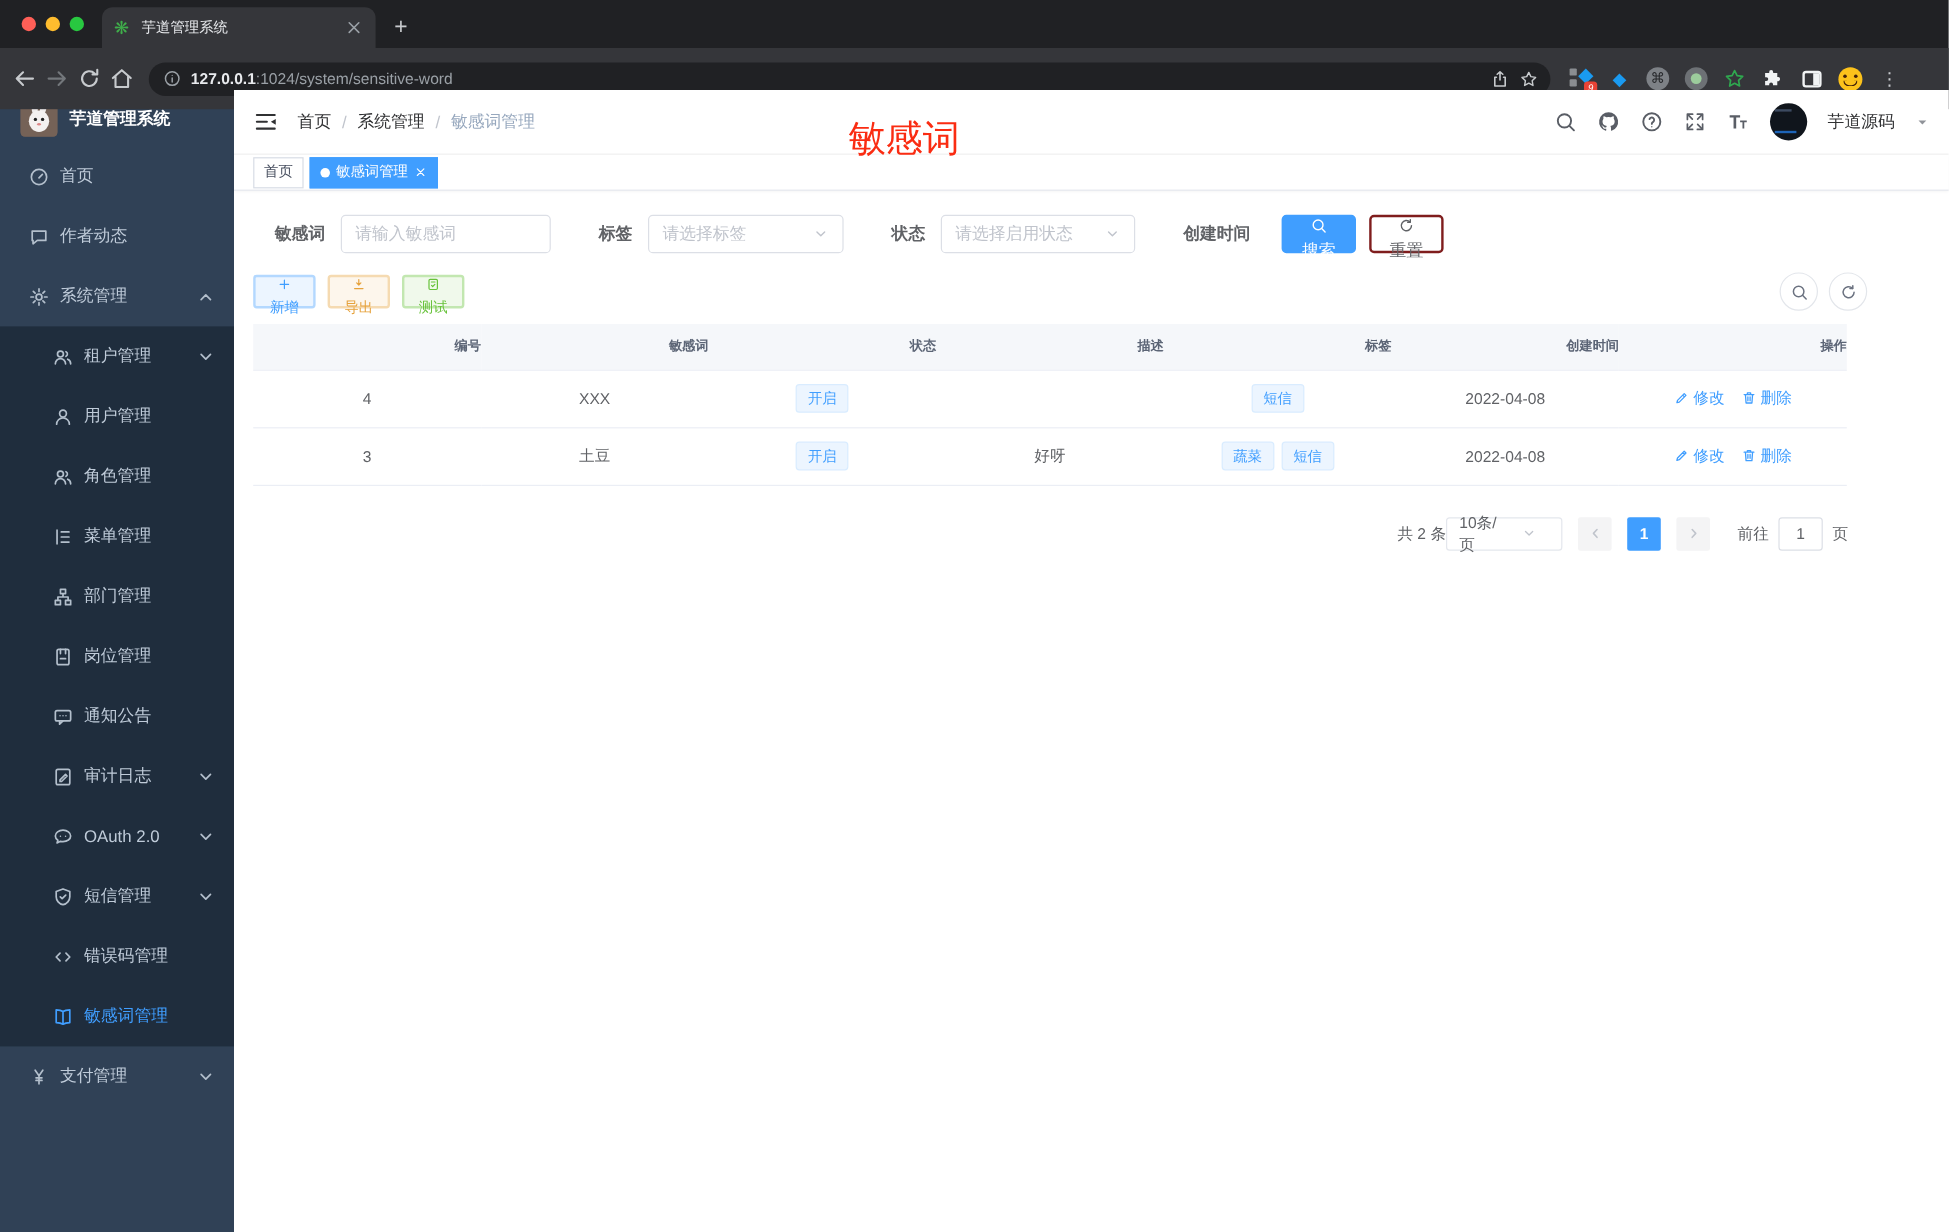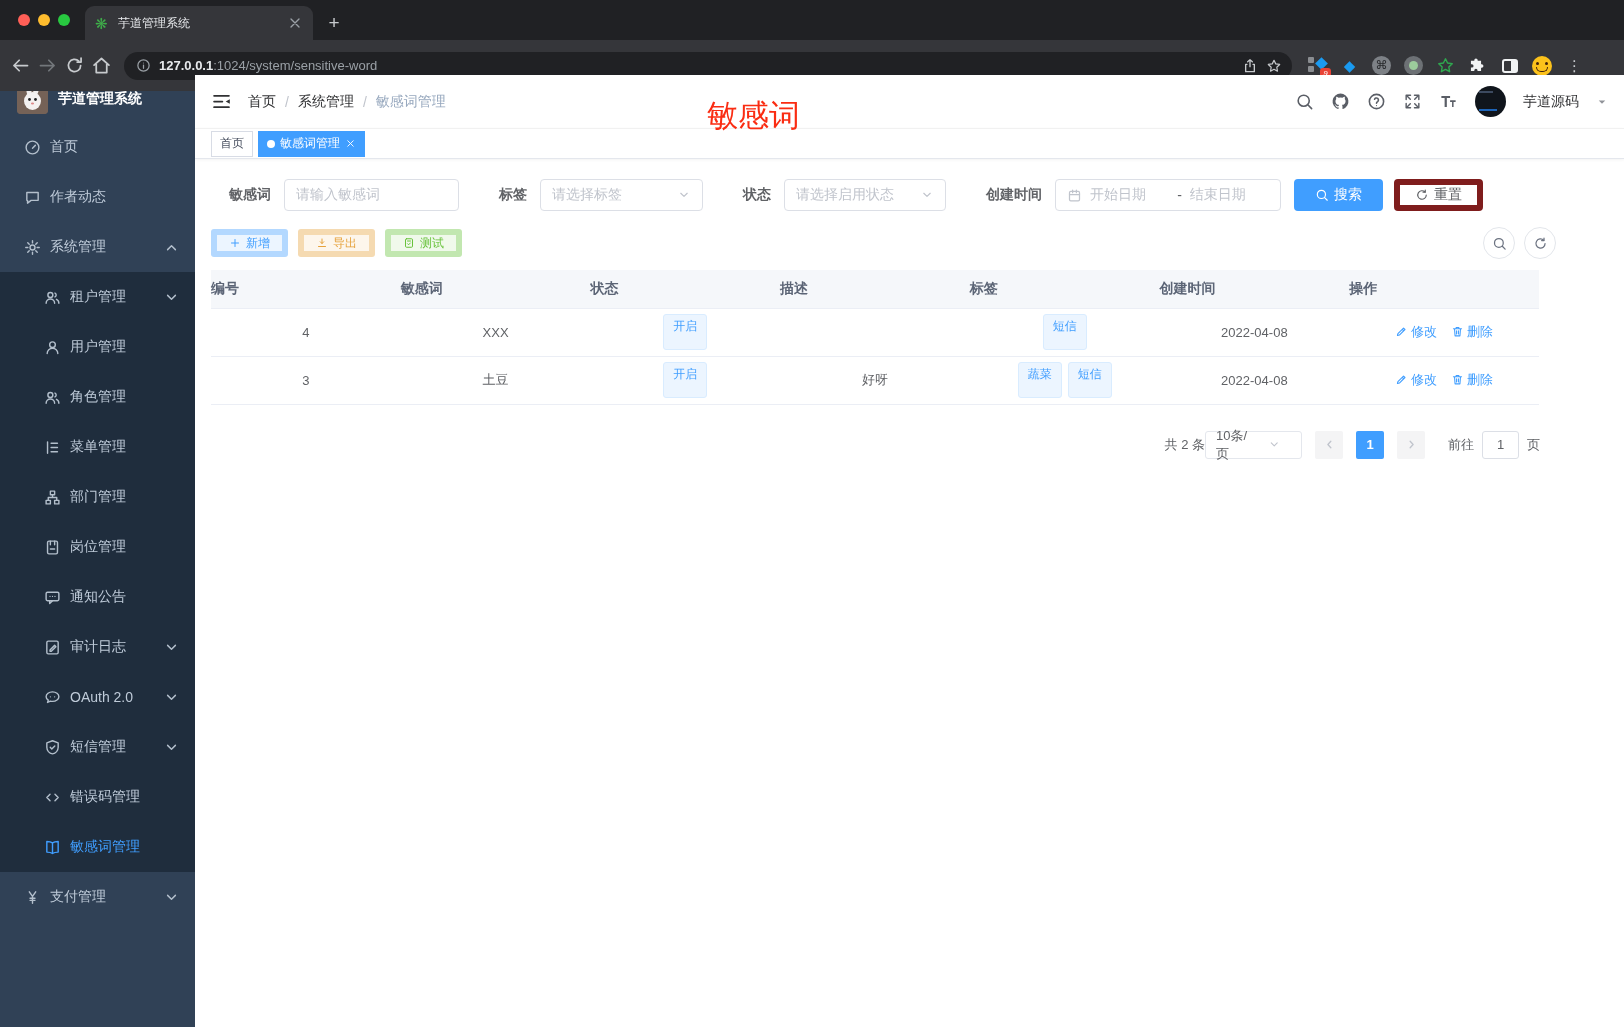--- a/index.html
+++ b/index.html
@@ -86,38 +86,38 @@
   .content { padding:0 16px; }
   .filters { display:flex; align-items:center; margin:20px 0 0 18px; font-size:14px; }
   .fgroup { display:flex; align-items:center; margin-right:40px; }
   .flabel { font-weight:bold; color:#606266; margin-right:13px; white-space:nowrap; }
   .finput { height:32px; border:1px solid #dcdfe6; border-radius:4px; display:flex; align-items:center; padding:0 11px; color:#c0c4cc; font-size:14px; background:#fff; }
   .finput .ph { flex:1; white-space:nowrap; overflow:hidden; }
   .finput .fchev { width:14px; height:14px; color:#c0c4cc; margin-left:6px; flex:none; }
   .w-kw { width:175px; } .w-tag { width:163px; } .w-st { width:162px; }
   .w-date { width:226px; gap:8px; }
   .w-date .cal { width:15px; height:15px; flex:none; color:#c0c4cc; }
-  .btn { height:32px; border-radius:4px; display:inline-flex; align-items:center; justify-content:space-between; gap:5px; font-size:14px; padding:0 15px; cursor:pointer; border:6px solid #7f1d1d; background:#fff; color:#606266; }
+  .btn { height:32px; border-radius:4px; display:inline-flex; align-items:center; justify-content:space-between; gap:5px; font-size:14px; padding:0 15px; cursor:pointer; border:2px solid #7f1d1d; background:#fff; color:#606266;flex-direction:column; }
   .btn .ic { width:14px; height:14px; }
   .btn-primary { background:#409eff; border-color:#409eff; color:#fff; }
   .btn-search { margin-right:11px; }
   .actions { display:flex; align-items:center; margin-top:16px; }
   .btn-sm { height:28px; font-size:12px; padding:0 12px; border-radius:3px; margin-right:10px; }
   .btn-sm .ic { width:12px; height:12px; }
   .btn-plain-blue { background:#ecf5ff; border-color:#b3d8ff; color:#409eff; }
   .btn-plain-yel { background:#fdf6ec; border-color:#f5dab1; color:#e6a23c; }
   .btn-plain-grn { background:#f0f9eb; border-color:#c2e7b0; color:#67c23a; }
   .actions-right { margin-left:auto; margin-right:52px; display:flex; gap:9px; }
   .circ { width:32px; height:32px; border-radius:50%; border:1px solid #e3e6eb; background:#fff; display:flex; align-items:center; justify-content:center; color:#6b7280; cursor:pointer; }
   .circ .ic { width:15px; height:15px; }
 
   table.grid { width:1328px; margin-top:11px; border-collapse:collapse; table-layout:fixed; }
-  .grid th { height:38px; background:#f5f7fa; color:#5c6576; font-size:14px; font-weight:bold; border-bottom:1px solid #ebeef5; text-align:left; }
+  .grid th { height:38px; background:#f5f7fa; color:#5c6576; font-size:11px; font-weight:bold; border-bottom:1px solid #ebeef5; text-align:right; }
   .grid td { height:48px; border-bottom:1px solid #ebeef5; color:#606266; font-size:13px; text-align:center; }
-  .tag { display:inline-block; height:36px; line-height:22px; padding:0 9px; background:#ecf5ff; border:1px solid #d9ecff; color:#409eff; border-radius:3px; font-size:12px; margin:0 3px; }
+  .tag { display:inline-block; height:24px; line-height:22px; padding:0 9px; background:#ecf5ff; border:1px solid #d9ecff; color:#409eff; border-radius:3px; font-size:12px; margin:0 3px; }
   .oplink { display:inline-flex; align-items:center; gap:3px; color:#409eff; font-size:13px; cursor:pointer; margin:0 7px; }
   .oplink .ic { width:13px; height:13px; }
 
   .pager { display:flex; align-items:center; justify-content:flex-end; margin:26px 68px 0 0; font-size:13px; color:#606266; }
   .pager .total { }
   .psize { width:97px; height:28px; border:1px solid #e4e7ed; border-radius:3px; display:flex; align-items:center; padding:0 8px 0 10px; color:#606266; background:#fff; cursor:pointer; }
   .psize span { flex:1; }
   .psize .fchev { width:13px; height:13px; color:#c0c4cc; }
   .pbtn { width:28px; height:28px; border-radius:2px; background:#f4f4f5; color:#c0c4cc; display:flex; align-items:center; justify-content:center; margin-left:13px; cursor:pointer; }
   .pbtn .ic { width:13px; height:13px; }
@@ -525,31 +525,20 @@
               <span class="ph">请选择启用状态</span>
               <span class="ic fchev">
                 <svg viewBox="0 0 24 24" fill="none" stroke="currentColor" stroke-width="2" stroke-linecap="round" stroke-linejoin="round">
                   <path d="M6.5 9l5.5 5.5L17.5 9"></path>
                 </svg>
               </span>
             </span>
         </div>
         <div class="fgroup" style="margin-right:13px;">
           <span class="flabel">创建时间</span>
-          <span class="finput w-date">
-            <span class="ic cal">
-                <svg viewBox="0 0 24 24" fill="none" stroke="currentColor" stroke-width="2" stroke-linecap="round" stroke-linejoin="round">
-                  <rect x="4" y="5.5" width="16" height="15" rx="2"></rect>
-                  <path d="M4 10.5h16M9 3.5v4M15 3.5v4"></path>
-                </svg>
-              </span>
-            <span class="ph">开始日期</span>
-            <span style="color:#606266;">-</span>
-            <span class="ph">结束日期</span>
-          </span>
         </div>
         <button class="btn btn-primary btn-search">
             <span class="ic">
               <svg viewBox="0 0 24 24" fill="none" stroke="currentColor" stroke-width="2" stroke-linecap="round" stroke-linejoin="round">
                 <circle cx="11" cy="11" r="7"></circle>
                 <path d="M16.5 16.5L21 21"></path>
               </svg>
             </span>
             <span>搜索</span>
           </button>

